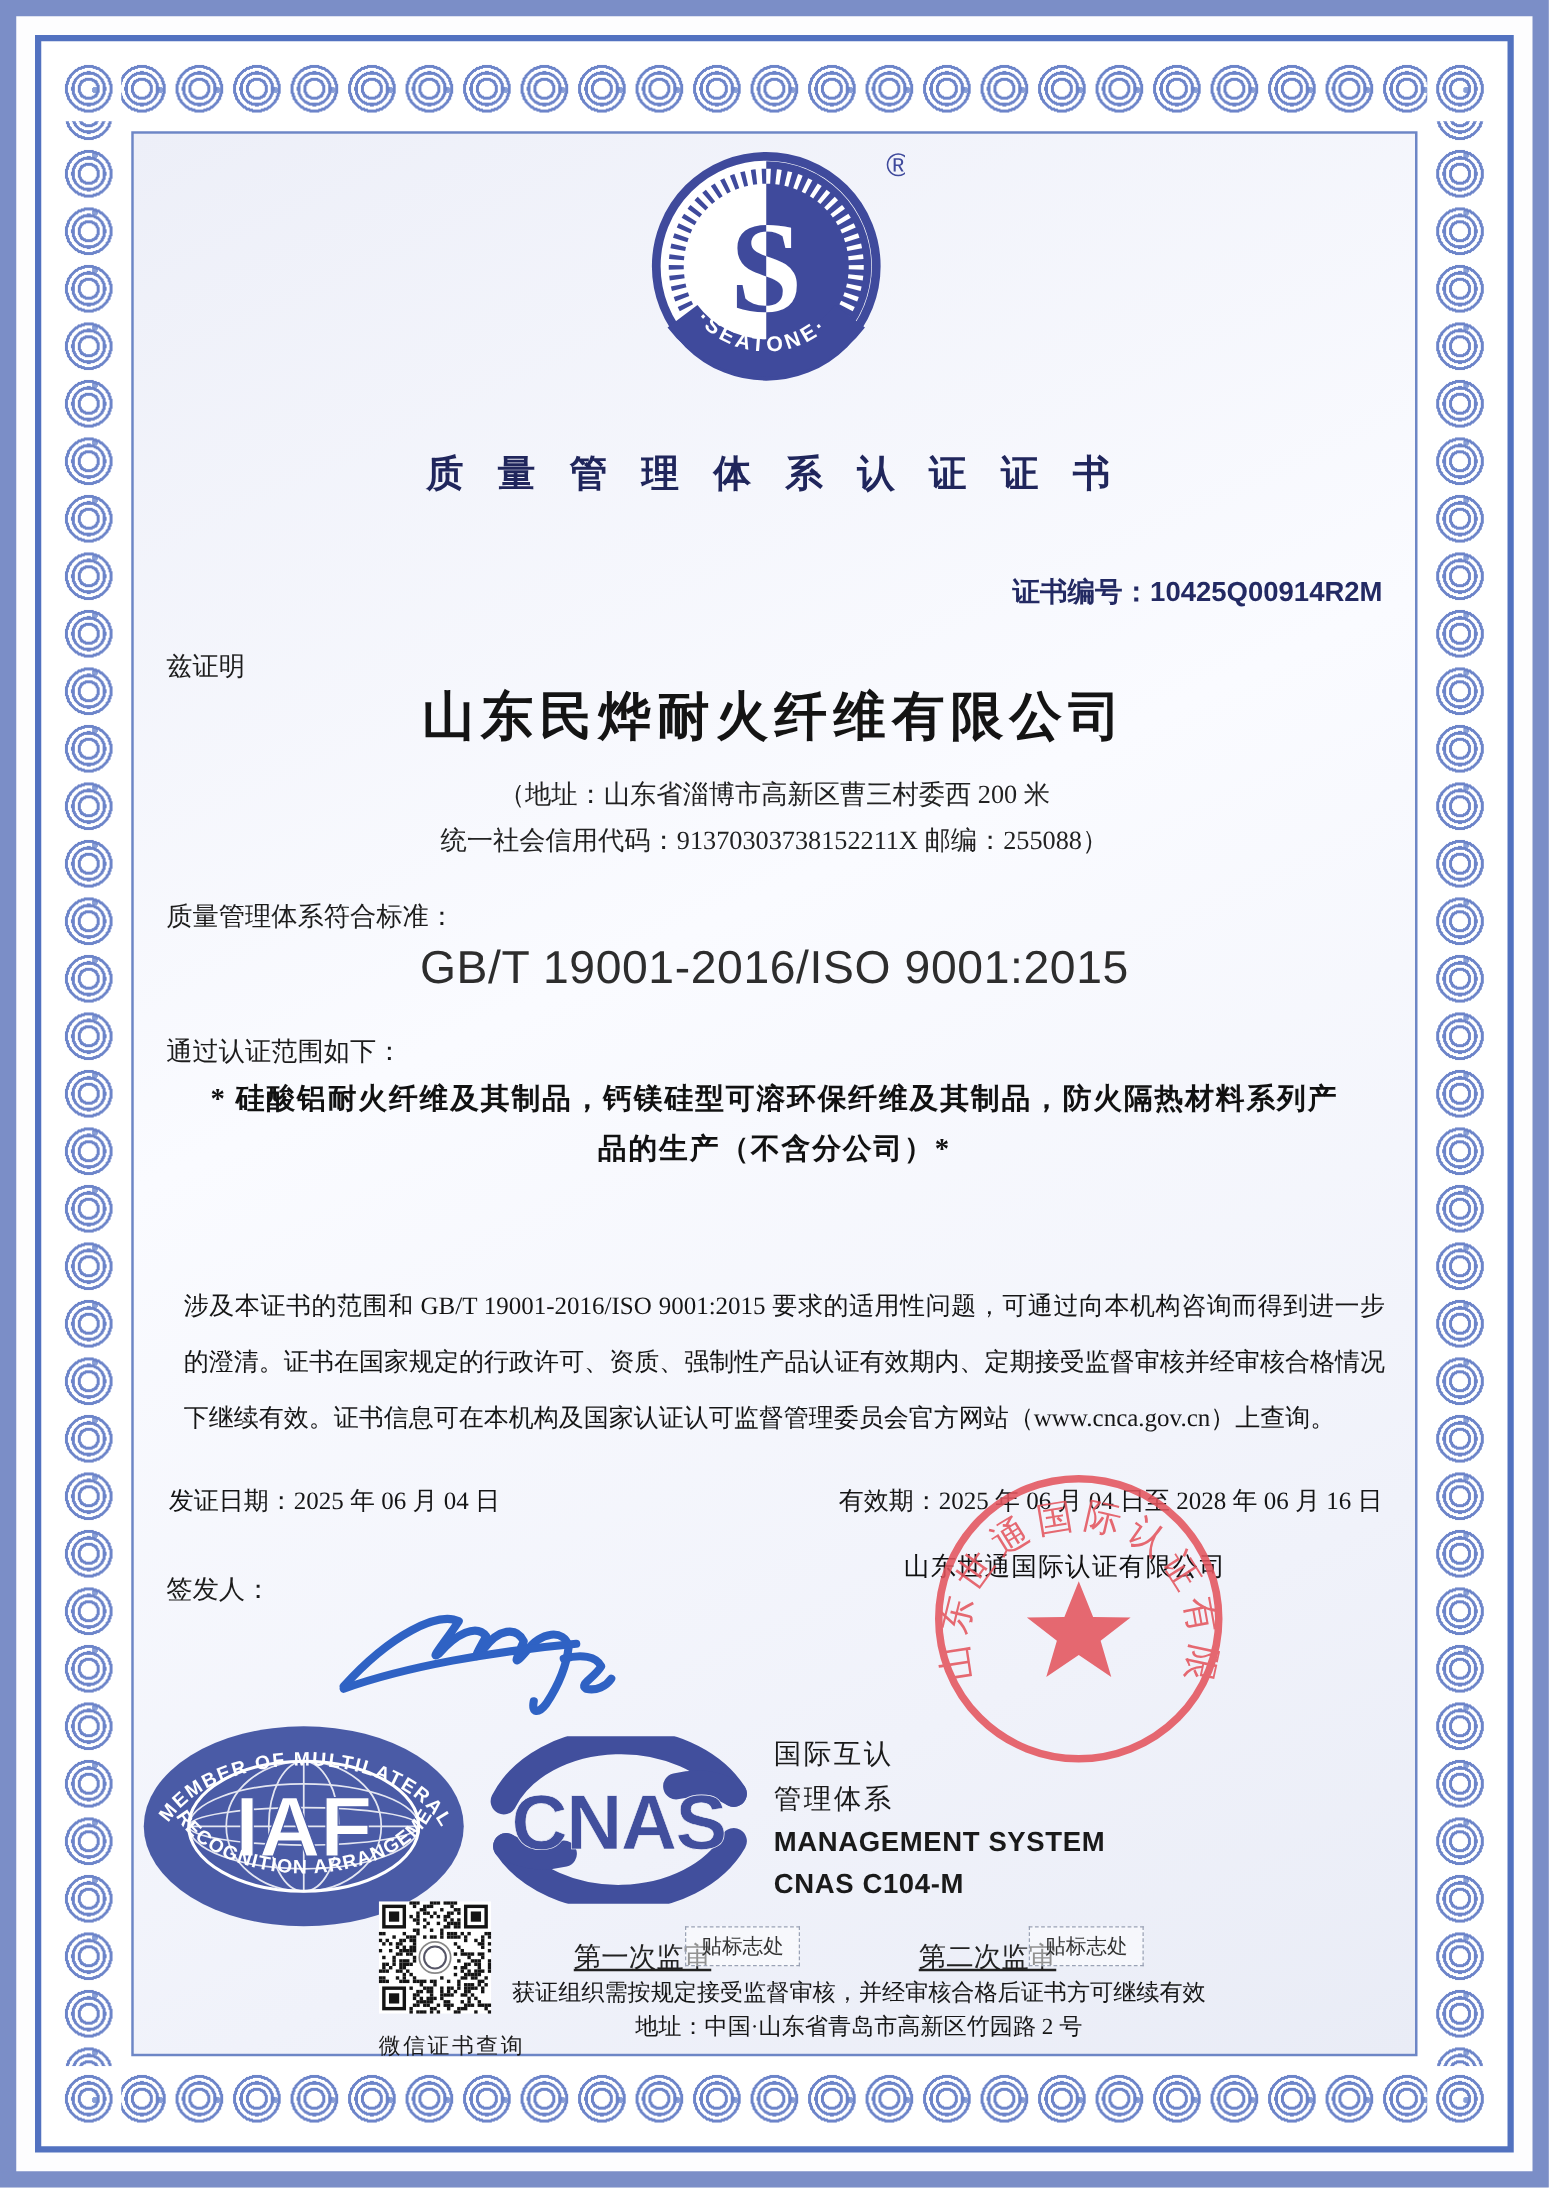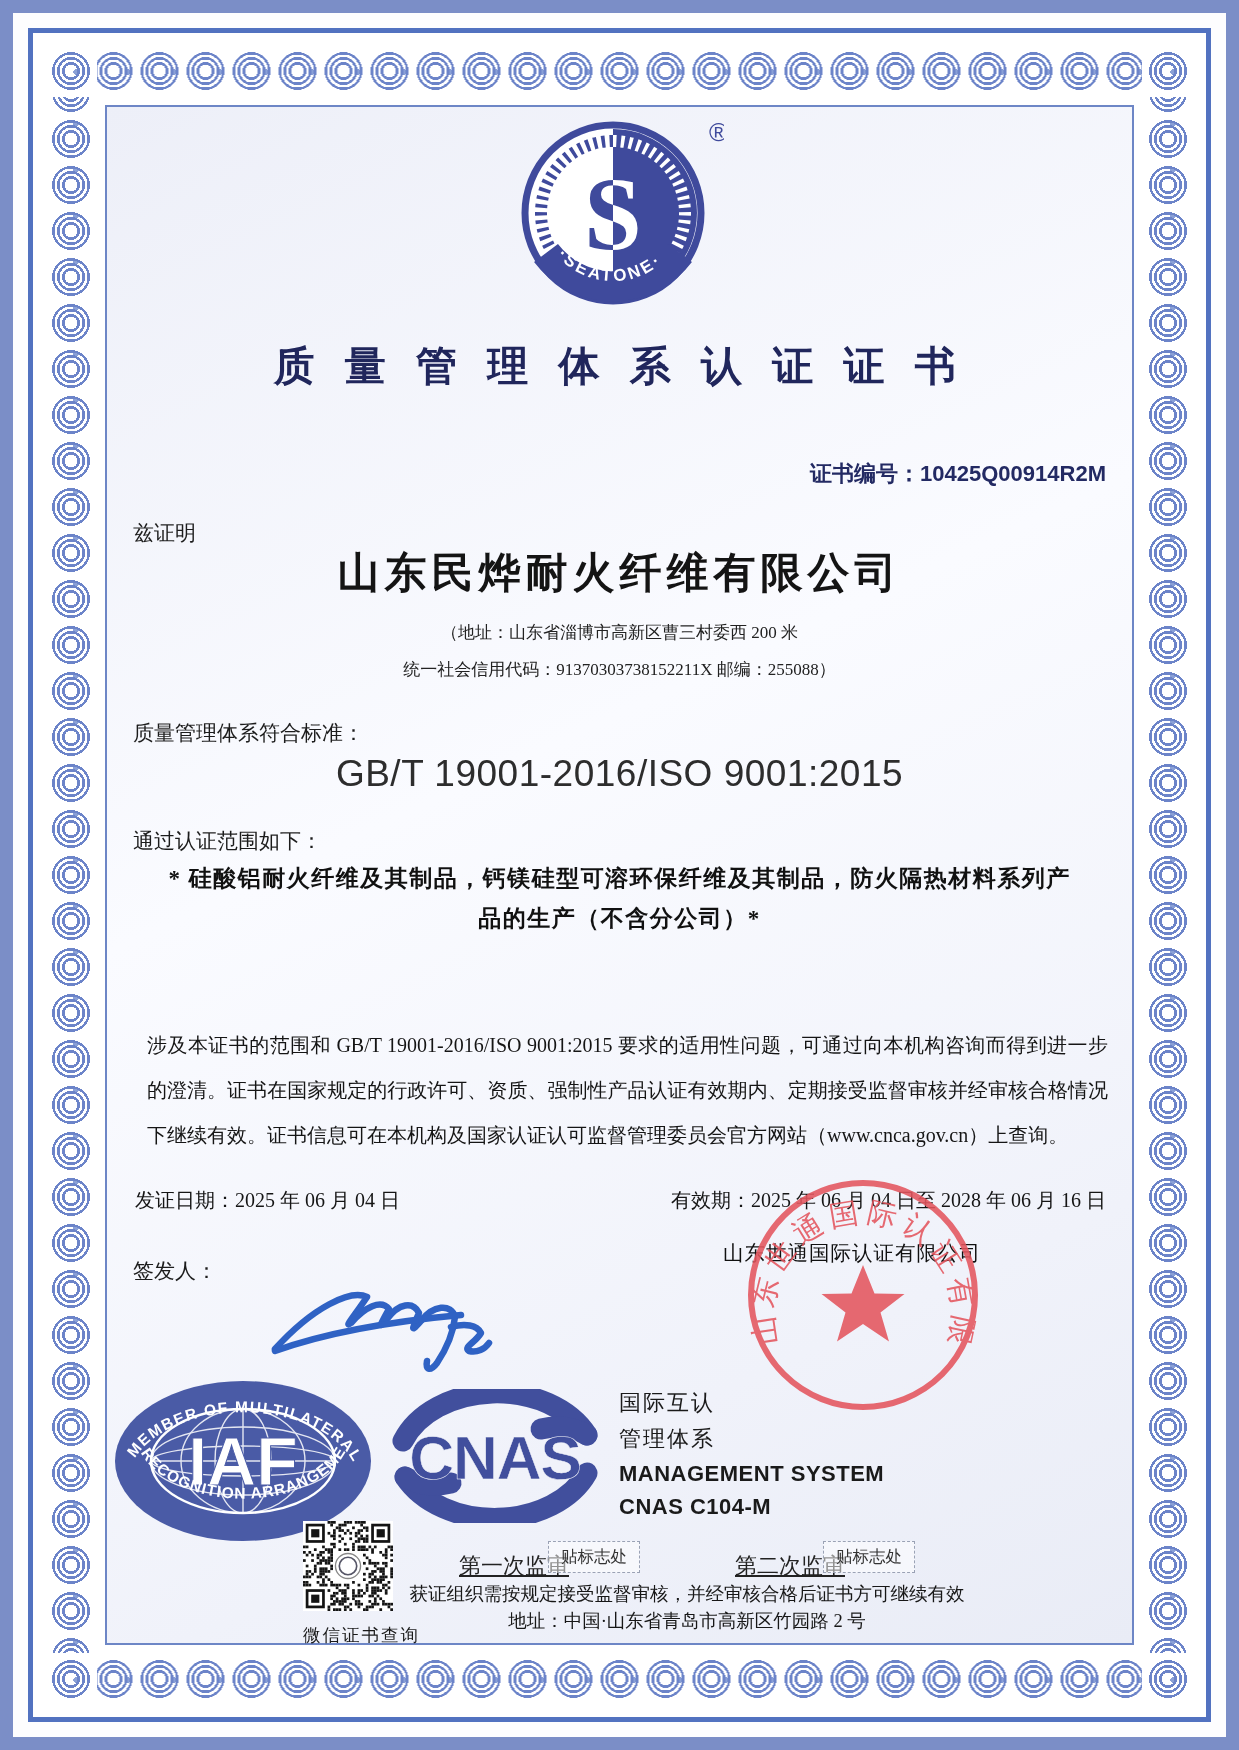--- a/index.html
+++ b/index.html
@@ -17,25 +17,25 @@
     background-position:center center,8px 4px;
   }
   .center-cell{position:relative;background:#fff;}
   .inner{position:absolute;inset:8px;border:2px solid #6d86c6;
     background:linear-gradient(155deg,#edeff8 0%,#fafbff 42%,#f0f2fa 78%,#e9ecf6 100%);}
   .content{position:absolute;inset:0;color:#1f1f1f;}
   .abs{position:absolute;}
   .ctr{left:0;right:0;text-align:center;}
   .serif{font-family:"Liberation Serif",serif;}
   .sans{font-family:"Liberation Sans",sans-serif;}
-  .title{font-size:41px;font-weight:700;letter-spacing:10px;color:#20265c;white-space:nowrap;}
+  .title{font-size:30px;font-weight:700;letter-spacing:10px;color:#20265c;white-space:nowrap;margin-top:20px;}
   .certno{font-size:22px;font-weight:700;color:#232a63;}
   .lbl{font-size:21px;color:#1c1c1c;}
   .company{font-size:42px;font-weight:700;letter-spacing:5px;color:#141414;white-space:nowrap;}
-  .addr{font-size:17px;color:#222;}
+  .addr{font-size:21px;color:#222;}
   .std{font-size:37px;color:#2d2d2d;letter-spacing:0.5px;}
   .scope{font-size:23px;font-weight:700;letter-spacing:1.5px;color:#111;}
   .notice{font-size:20px;line-height:45px;text-align:justify;color:#151515;}
   .dateline{font-size:20px;color:#151515;}
   .issuer{font-size:20.5px;letter-spacing:1px;color:#101010;}
   .accred-cn{font-size:22px;line-height:36px;color:#1a1a1a;letter-spacing:2px;}
   .accred-en{font-size:22px;line-height:33px;font-weight:700;color:#1a1a1a;font-family:"Liberation Sans",sans-serif;letter-spacing:0.5px;}
   .foot{font-size:18.5px;color:#171717;}
   .audit{font-size:22px;color:#222;text-decoration:underline;}
   .sticker-box{font-size:16.5px;color:#333;border:1.5px dashed #9aa2b5;padding:4px 12px;background:rgba(255,255,255,0.5);}

